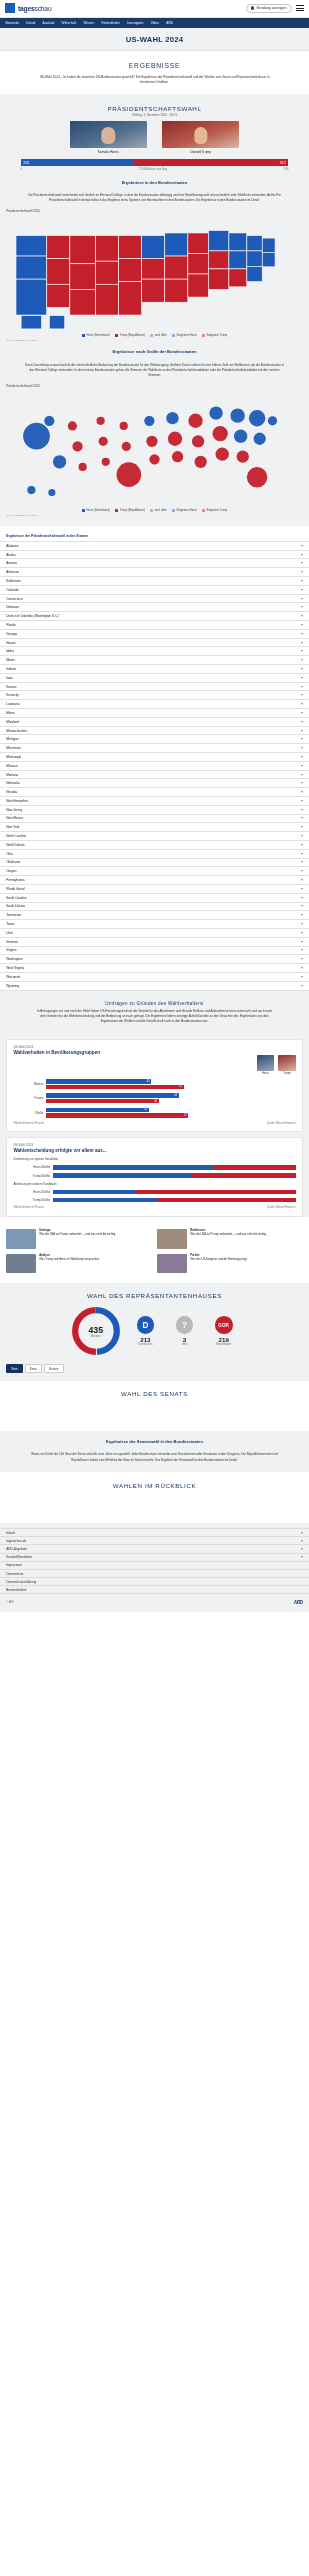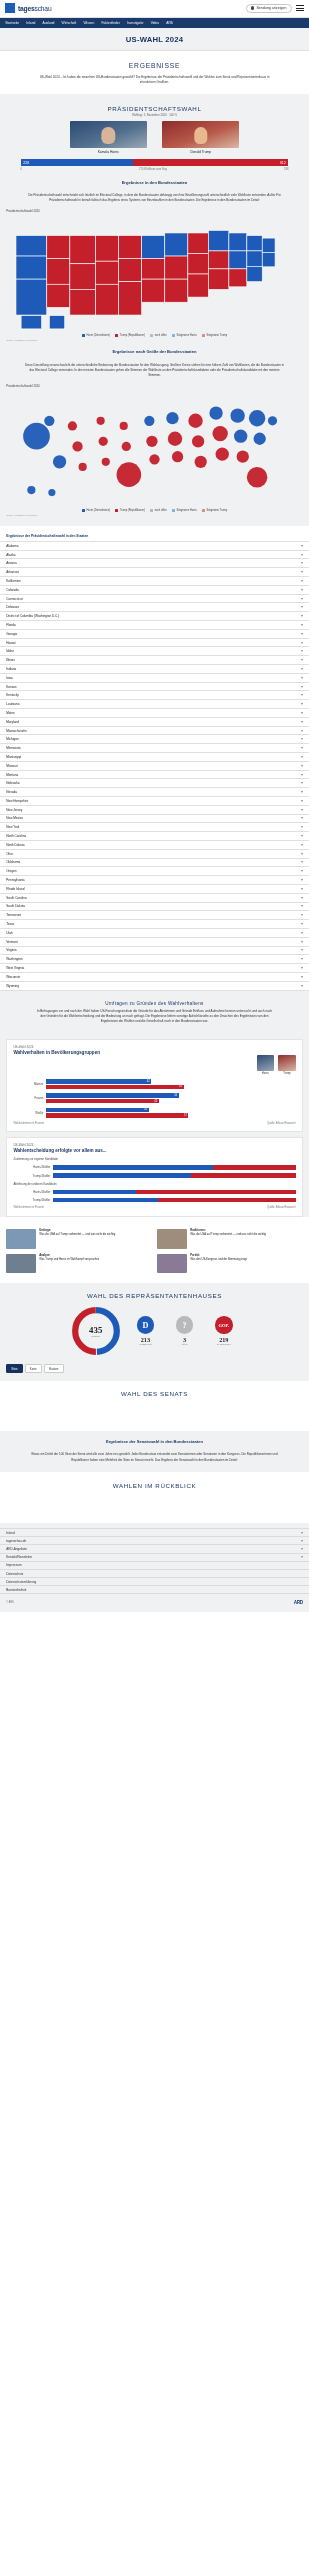--- a/index.html
+++ b/index.html
@@ -181,21 +181,21 @@
 
   
   .news-grid { display:grid; grid-template-columns: 1fr 1fr; gap:5.2px; padding: 7.2px 6.2px 9.3px; }
   .news { display:flex; gap:3.1px; }
   .news-thumb { width: 30px; height: 19.6px; flex:0 0 30px; border-radius:1px; }
   .news-txt { font-size:2.7px; line-height:1.6; color:#222; }
   .news-kicker { font-weight:bold; display:block; }
 
   
   .big-head { text-align:center; font-size:6.2px; letter-spacing:0.6px; color:#15325e; padding: 9.3px 0 3.1px;}
-  .donut-row { display:flex; align-items:center; justify-content:center; gap:8.2px; padding: 3.1px 5.2px 5.2px; font-family: Liberation Serif, serif;}
+  .donut-row { display:flex; align-items:center; justify-content:center; gap:8.2px; padding: 3.1px 5.2px 5.2px;}
   .donut { position:relative; width:52px; height:52px; }
   .donut-center { position:absolute; inset:0; display:flex; flex-direction:column; align-items:center; justify-content:center;}
   .donut-num { font-size:8.8px; font-weight:bold; color:#222; }
   .donut-cap { font-size:2.6px; color:#777; }
   .party-col { text-align:center; width:31px; }
   .party-badge {
     width:17.5px;height:17.5px;border-radius:50%;margin:0 auto 2.1px;
     display:flex;align-items:center;justify-content:center;color:#fff;font-weight:bold;font-size:8.2px;
   }
   .party-num { font-size:6.2px; font-weight:bold; color:#222;}

